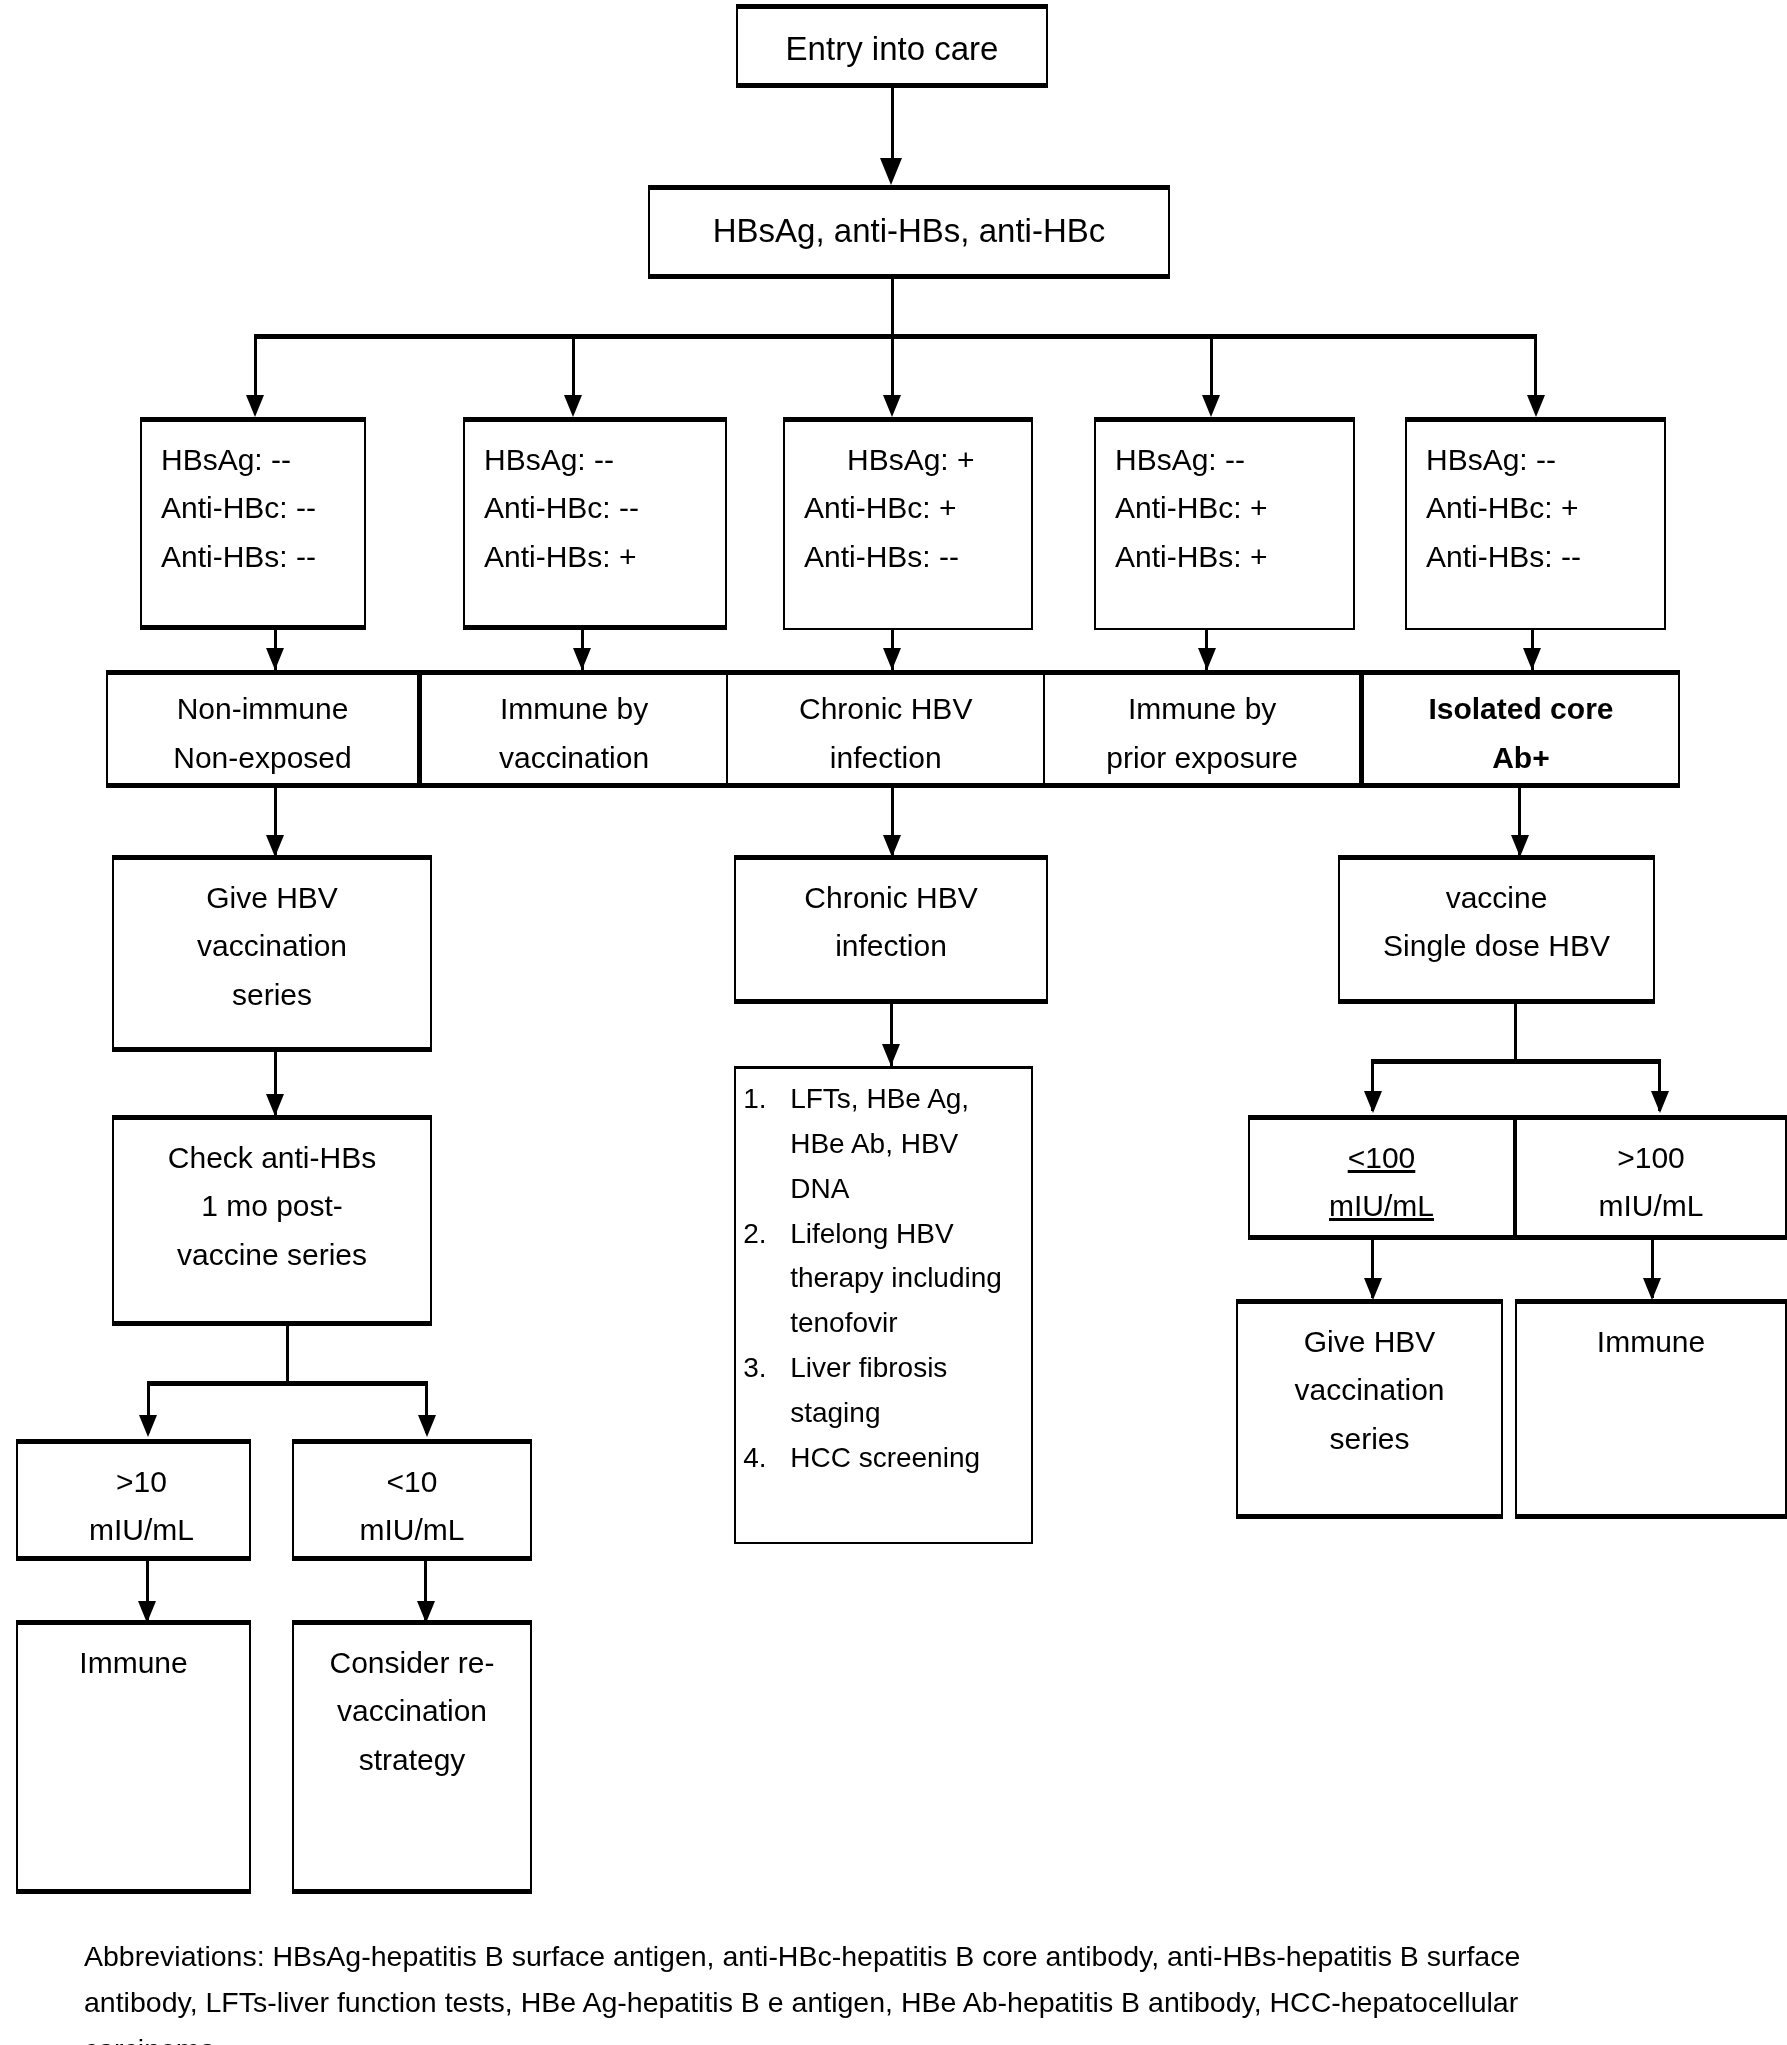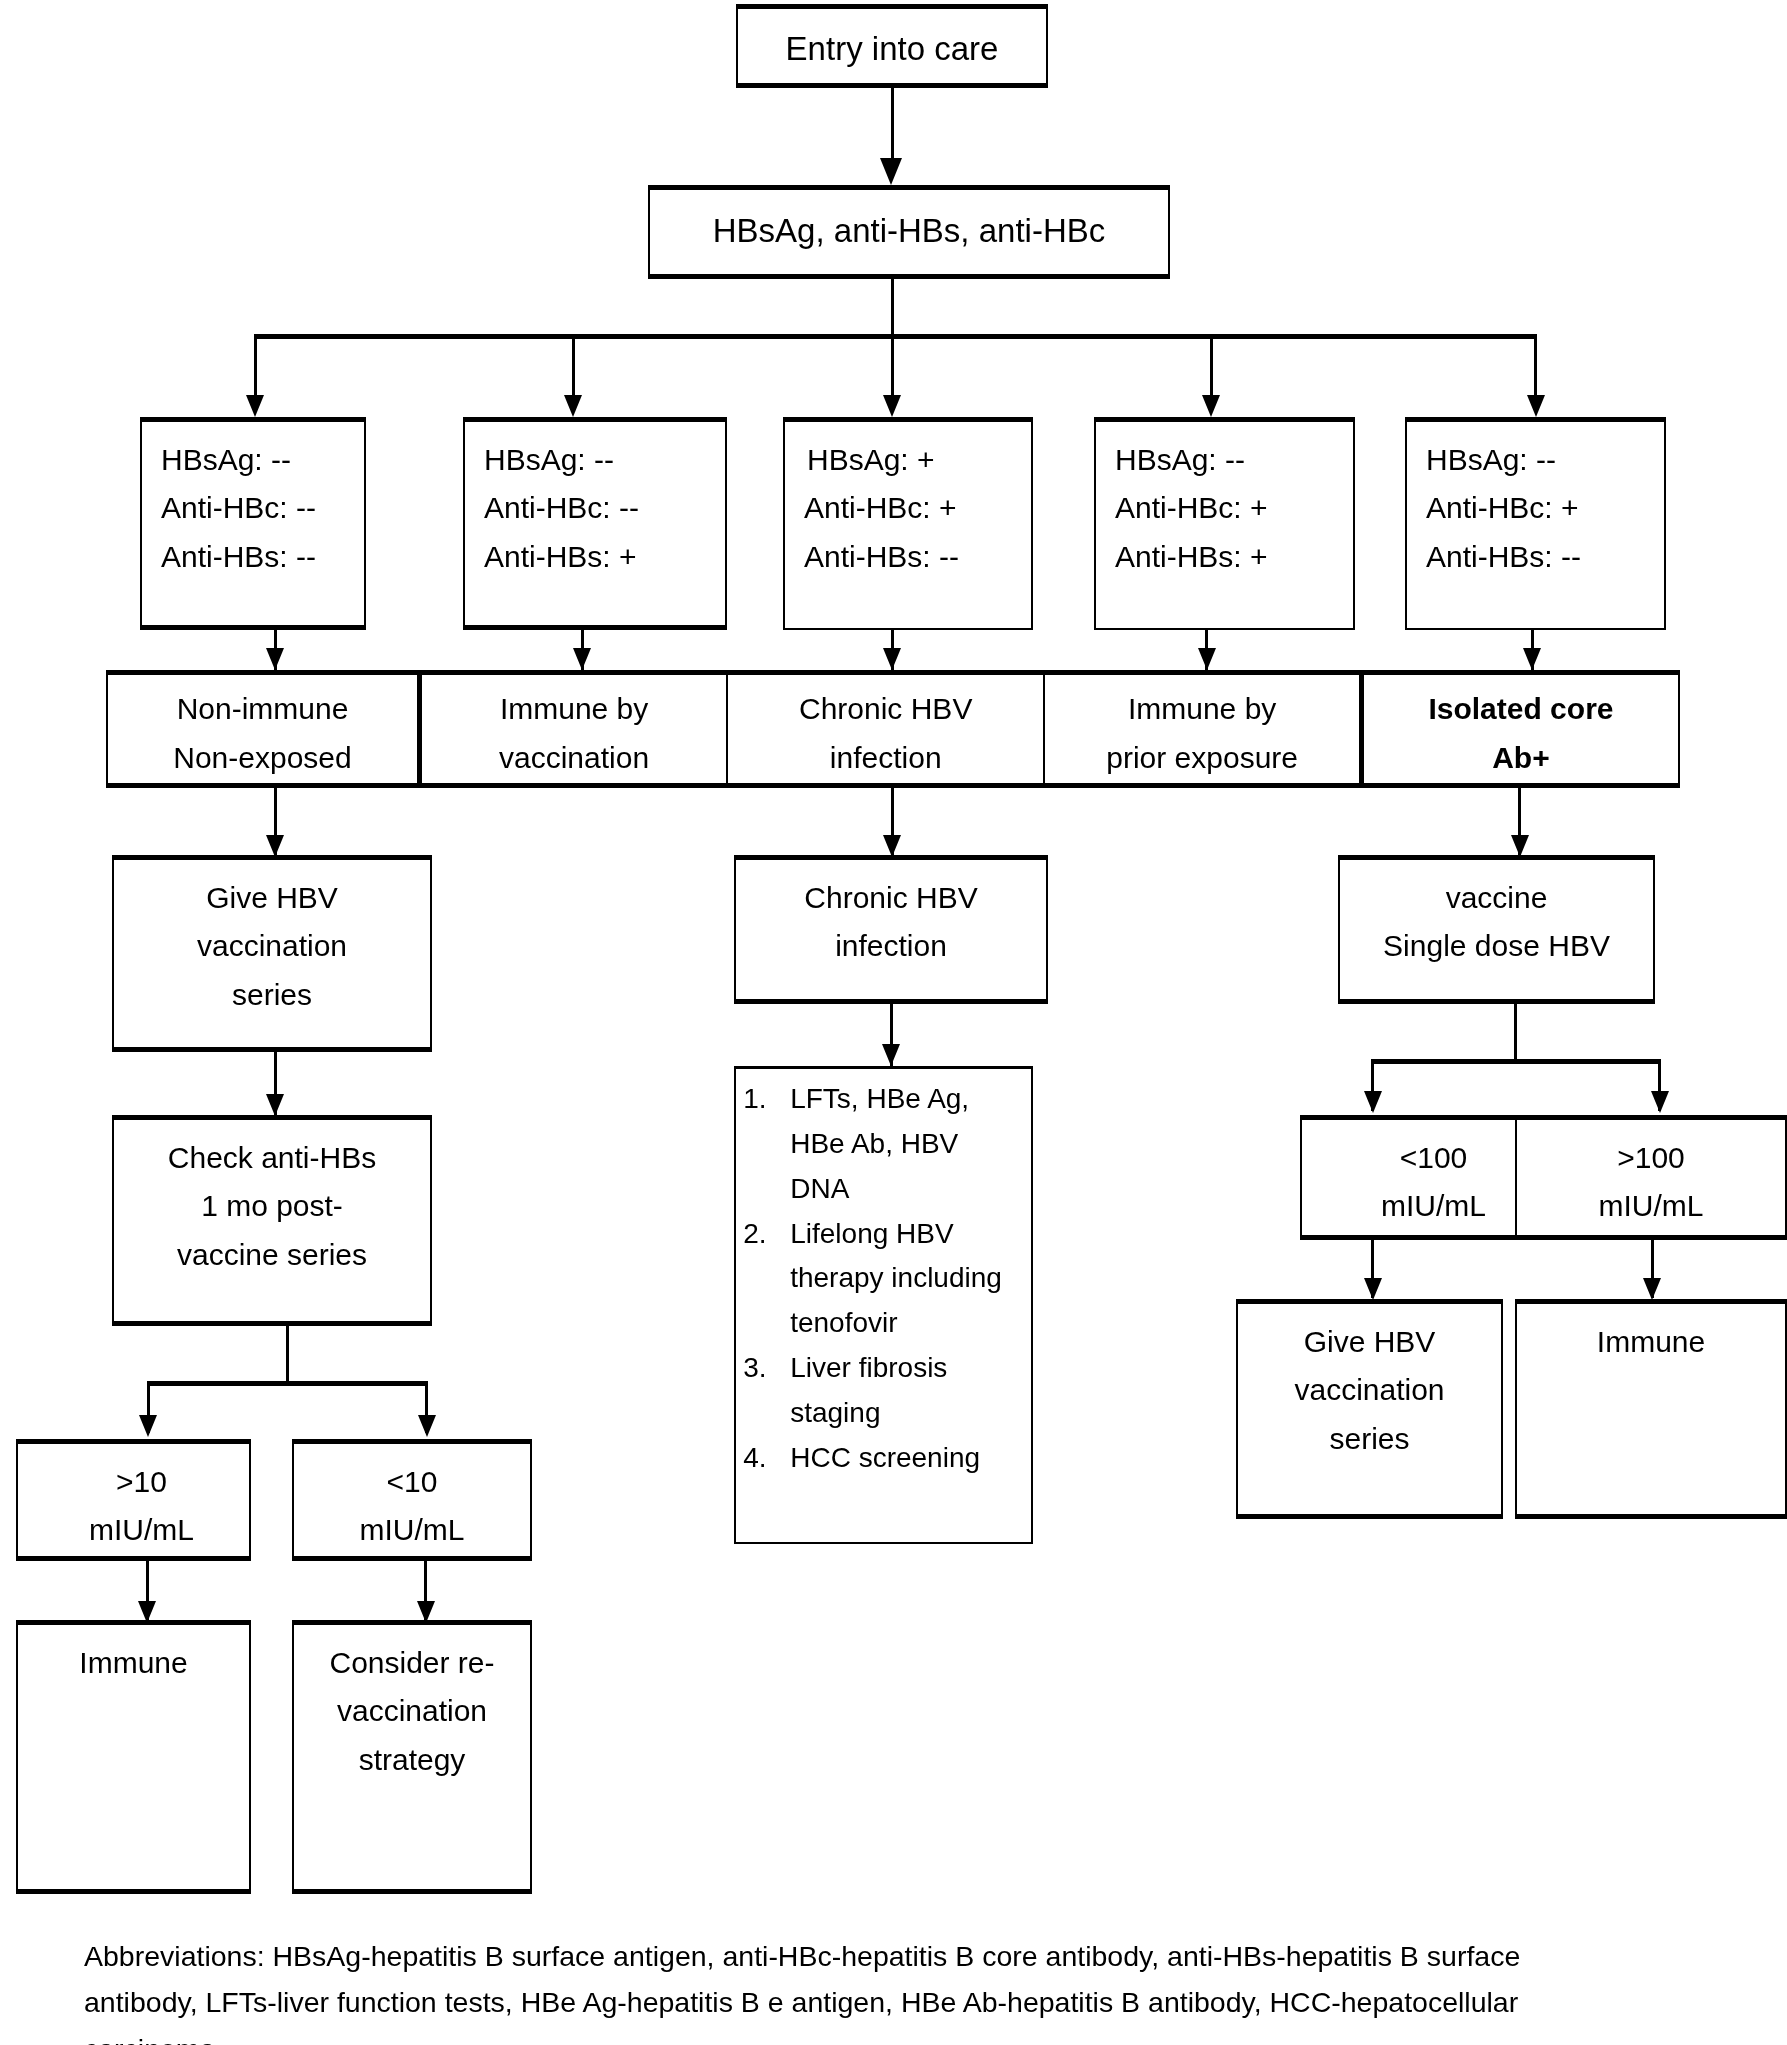--- a/index.html
+++ b/index.html
@@ -164,21 +164,21 @@
     <span class="txt" style="text-align:left;padding-left:19px;">Anti-HBs: --</span>
   </div>
 
   <div class="box heavy-tb pad-top fs-66" style="left:463px; top:417px; width:264px; height:213px; align-items:flex-start;">
     <span class="txt" style="text-align:left;padding-left:19px;">HBsAg: --</span>
     <span class="txt" style="text-align:left;padding-left:19px;">Anti-HBc: --</span>
     <span class="txt" style="text-align:left;padding-left:19px;">Anti-HBs: +</span>
   </div>
 
   <div class="box heavy-t pad-top fs-66" style="left:783px; top:417px; width:250px; height:213px; align-items:flex-start;">
-    <span class="txt" style="text-align:left;padding-left:22px;">HBsAg: +</span>
+    <span class="txt" style="text-align:left;padding-left:22px;margin-left:40px;">HBsAg: +</span>
     <span class="txt" style="text-align:left;padding-left:19px;">Anti-HBc: +</span>
     <span class="txt" style="text-align:left;padding-left:19px;">Anti-HBs: --</span>
   </div>
 
   <div class="box heavy-t pad-top fs-66" style="left:1094px; top:417px; width:261px; height:213px; align-items:flex-start;">
     <span class="txt" style="text-align:left;padding-left:19px;">HBsAg: --</span>
     <span class="txt" style="text-align:left;padding-left:19px;">Anti-HBc: +</span>
     <span class="txt" style="text-align:left;padding-left:19px;">Anti-HBs: +</span>
   </div>
 
@@ -305,21 +305,21 @@
     <span class="txt">Single dose HBV</span>
   </div>
 
   <div class="ln vline" style="left:1514px; top:1004px; height:57px;"></div>
   <div class="ln hline-thick" style="left:1371px; top:1059px; width:290px;"></div>
   <div class="ln vline" style="left:1371px; top:1059px; height:52px;"></div>
   <div class="arrow small" style="left:1364px; top:1091px;"></div>
   <div class="ln vline" style="left:1658px; top:1059px; height:52px;"></div>
   <div class="arrow small" style="left:1651px; top:1091px;"></div>
 
-  <div class="box heavy-tb pad-top fs-66" style="left:1300px; top:1115px; width:267px; height:125px;">
+  <div class="box heavy-tb pad-top fs-66" style="left:1248px; top:1115px; width:267px; height:125px;text-decoration:underline;">
     <span class="txt">&lt;100</span>
     <span class="txt">mIU/mL</span>
   </div>
 
   <div class="box heavy-tb pad-top fs-66" style="left:1515px; top:1115px; width:272px; height:125px;">
     <span class="txt">&gt;100</span>
     <span class="txt">mIU/mL</span>
   </div>
 
   <div class="ln vline" style="left:1371px; top:1239px; height:59px;"></div>

